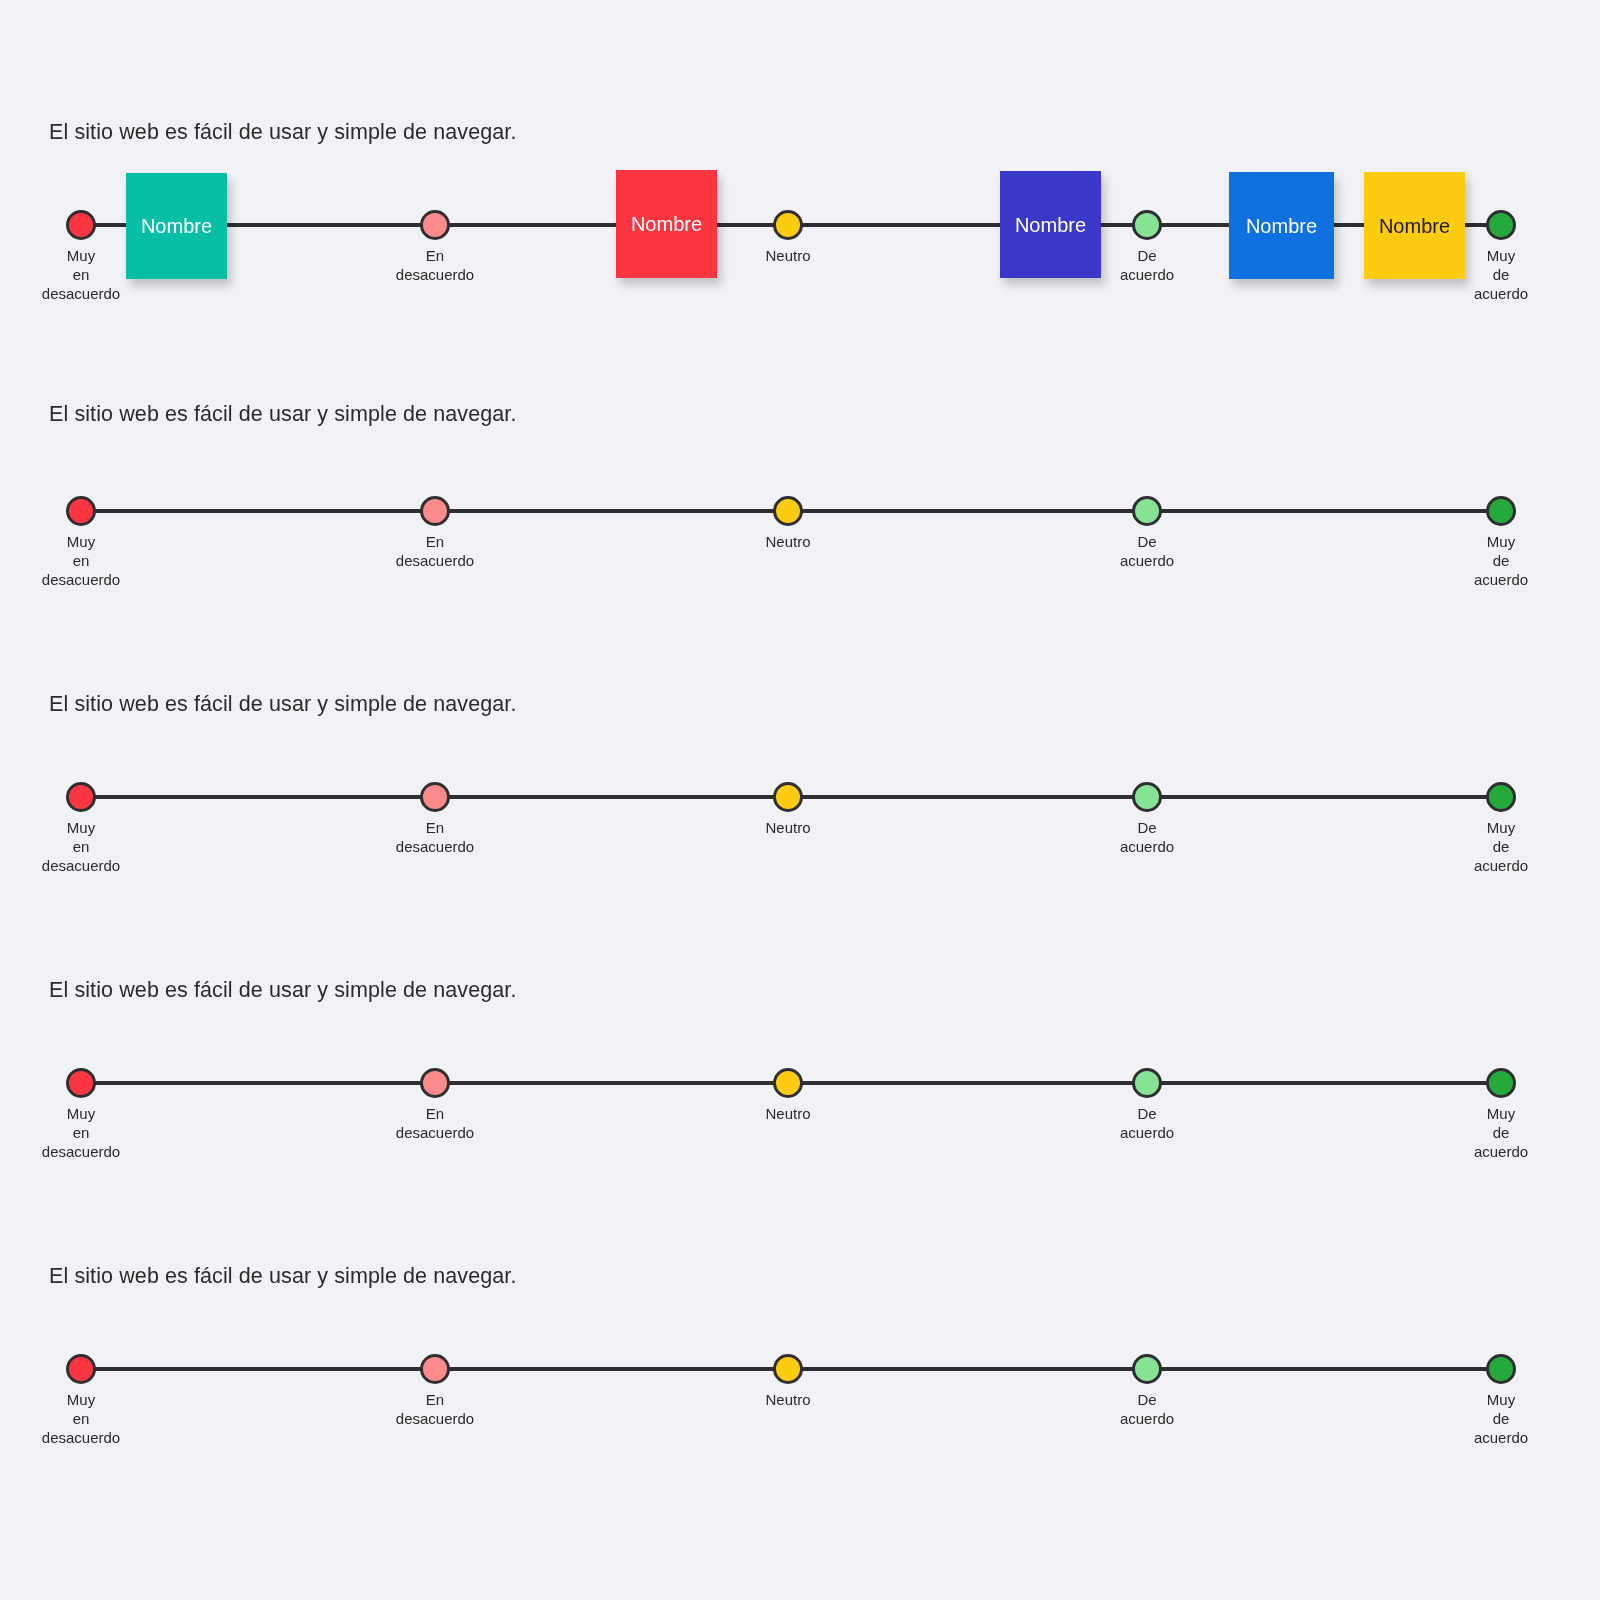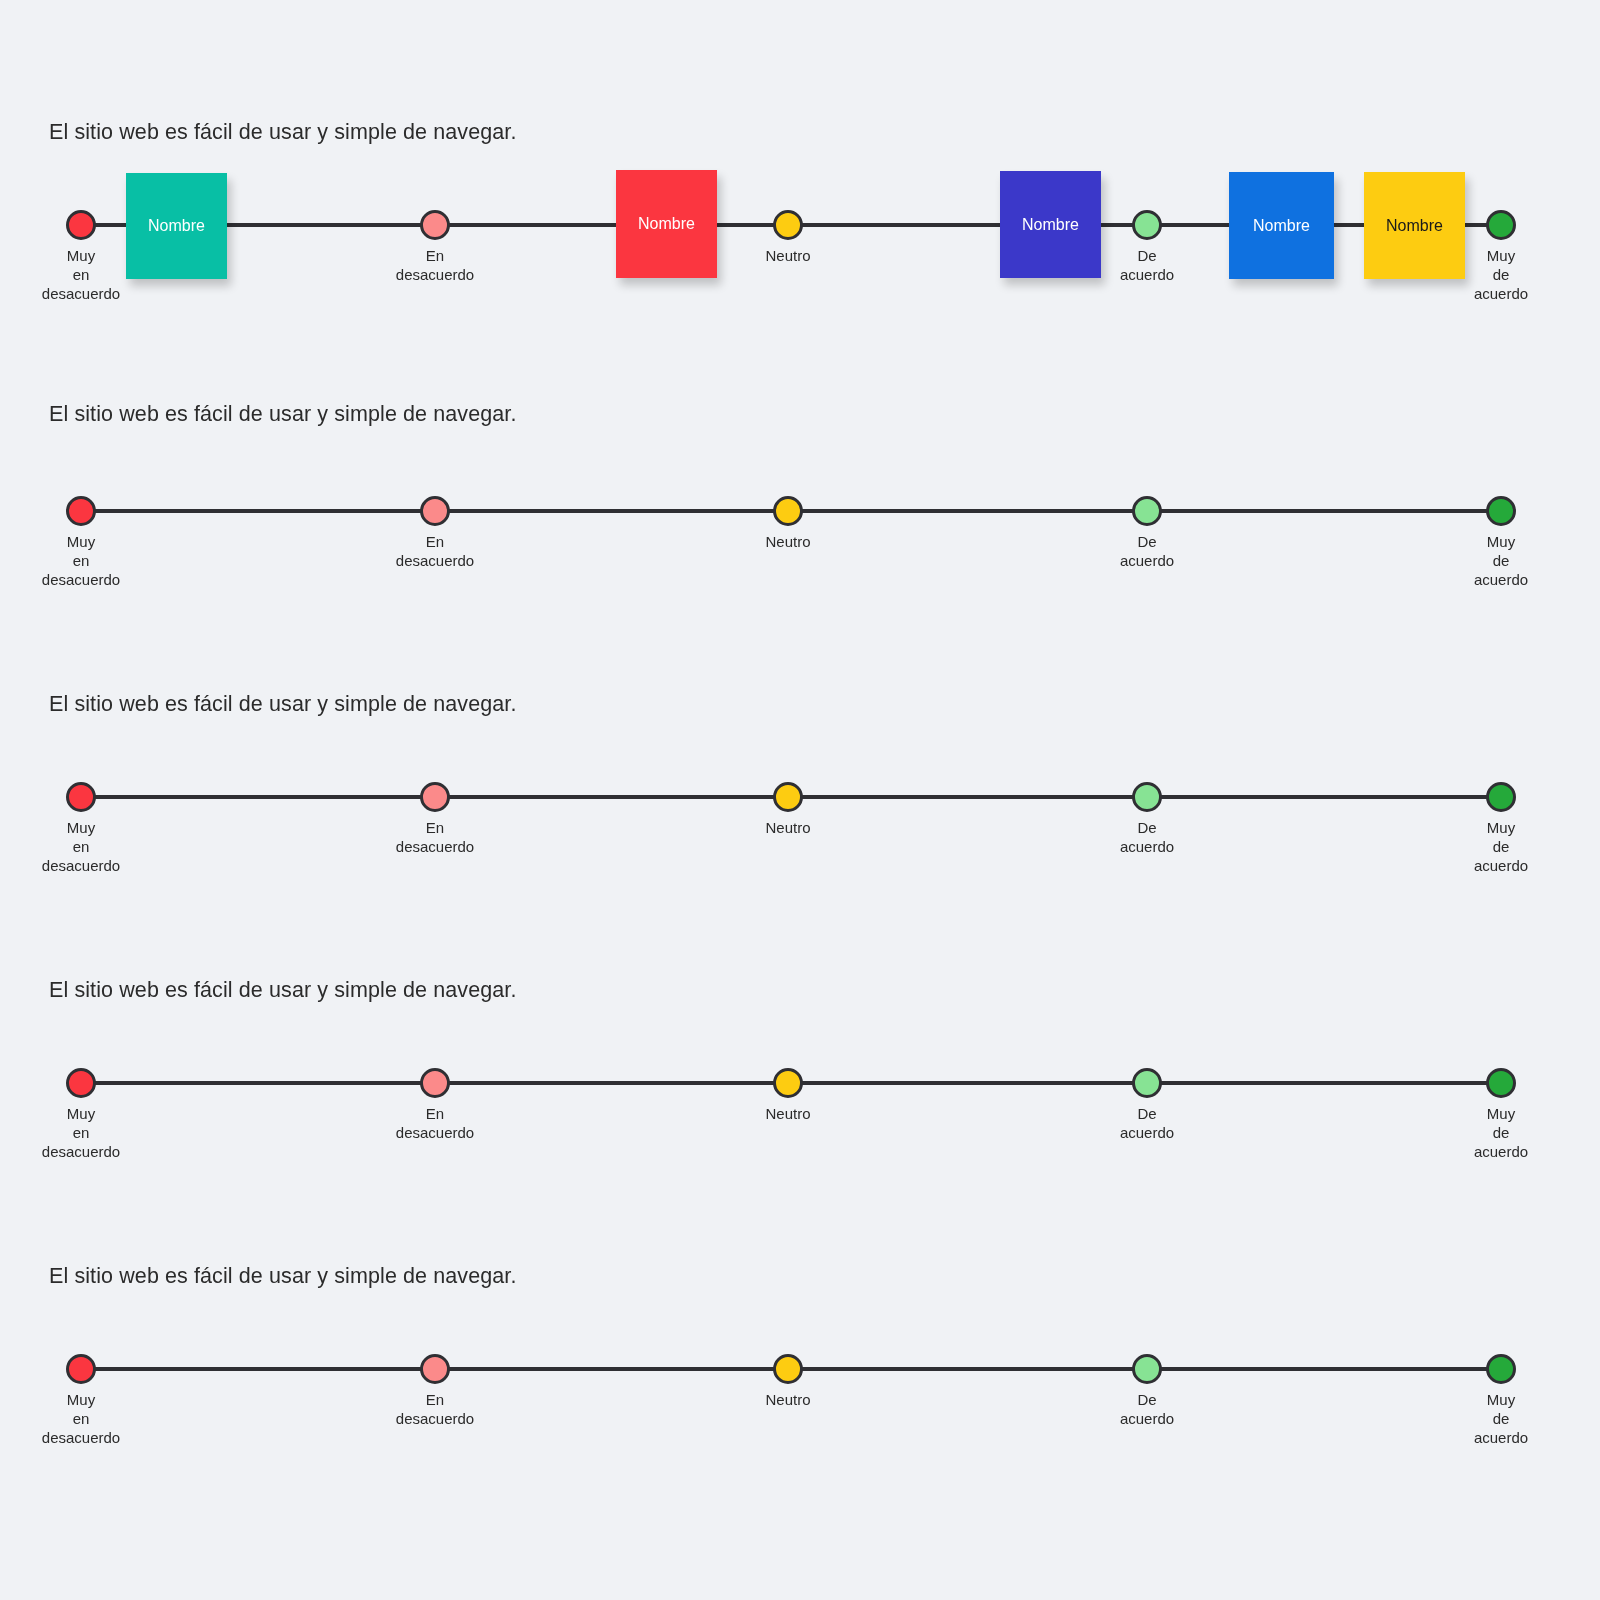--- a/index.html
+++ b/index.html
@@ -87,21 +87,21 @@
     color: #2b2b2b;
     white-space: pre-line;
   }
 
   
   .sticky {
     position: absolute;
     display: flex;
     align-items: center;
     justify-content: center;
-    font-size: 16px;
+    font-size: 20px;
     box-shadow: 4px 7px 9px rgba(0,0,0,0.20);
     box-sizing: border-box;
     padding: 4px;
     text-align: center;
     line-height: 1.2;
   }
 </style>
 </head>
 <body>
 

